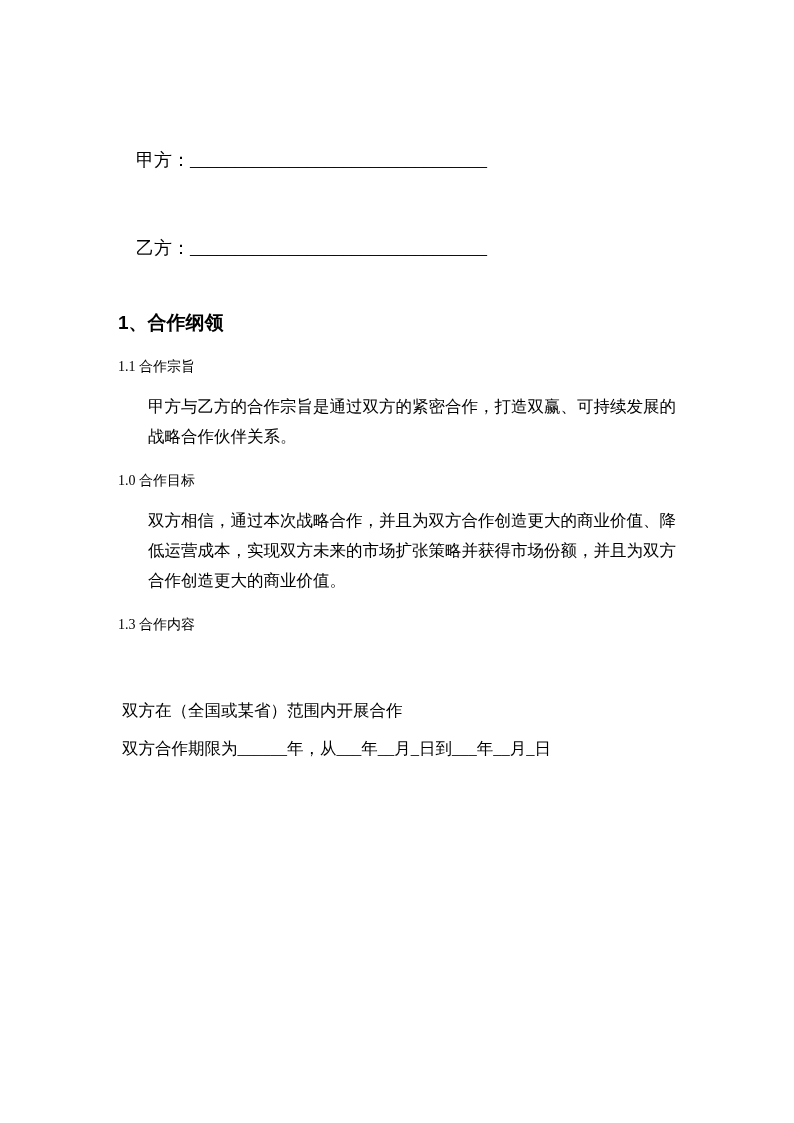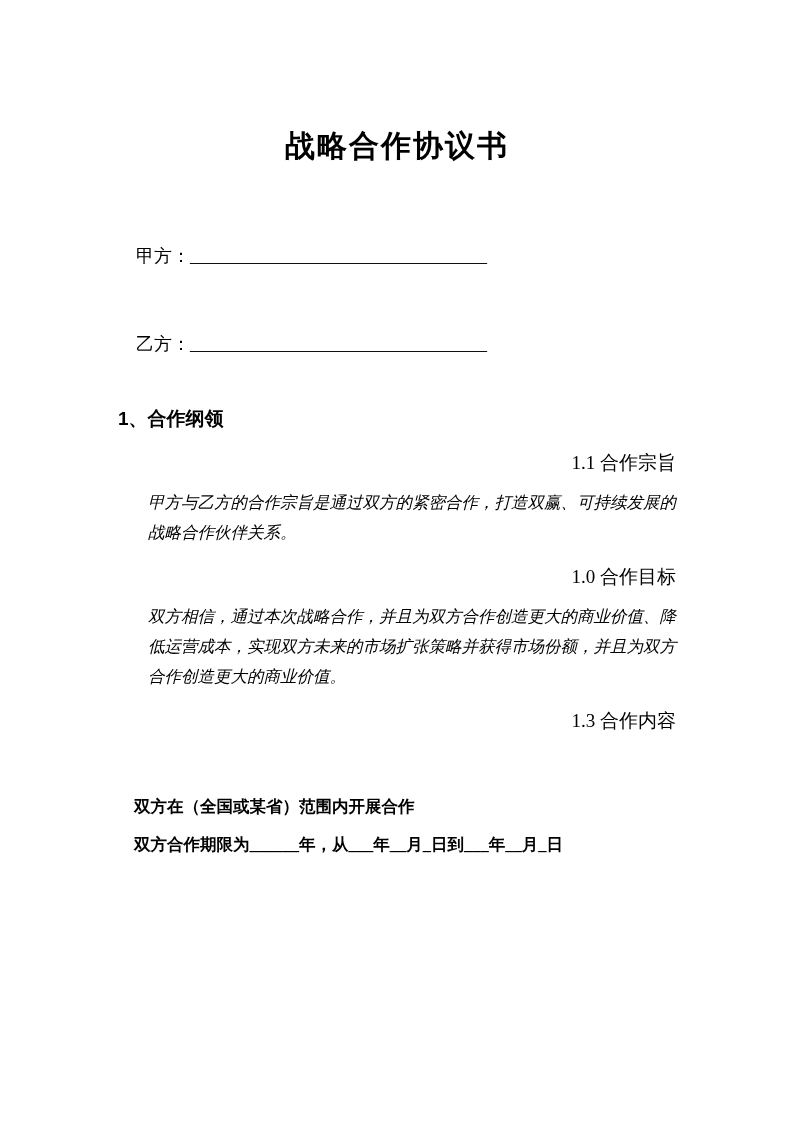--- a/index.html
+++ b/index.html
@@ -49,53 +49,49 @@
   }
   .h-level1 {
     font-family: Liberation Sans, sans-serif;
     font-weight: 700;
     font-size: 19px;
     margin: 28px 0 16px 0;
     white-space: pre-wrap;
     line-height: 1.4;
   }
   .sub-head {
-    font-size: 19px;
+    font-size: 14px;
     margin: 14px 0 10px 0;
     white-space: pre-wrap;
     line-height: 30px;
-    text-align: right;
   }
   .body-indent {
     font-size: 16.5px;
     line-height: 30px;
     text-align: justify;
     margin: 0 0 10px 0;
     padding-left: 30px;
     word-break: break-all;
-    font-style: italic;
   }
   .body-flush {
     font-size: 16.5px;
     line-height: 30px;
     text-align: justify;
-    margin: 0 0 8px 16px;
+    margin: 0 0 8px 4px;
     word-break: break-all;
     white-space: pre-wrap;
-    font-weight: bold;
   }
   .gap-large { height: 46px; }
   .gap-medium { height: 26px; }
 </style>
 </head>
 <body>
 
 <div class="page">
 
-  <h1 class="doc-title">战略合作协议书</h1>
 
   <div class="party-line">
     <span>甲方：</span><span class="blank">_________________________________</span>
   </div>
 
   <div class="party-line">
     <span>乙方：</span><span class="blank">_________________________________</span>
   </div>
 
 

